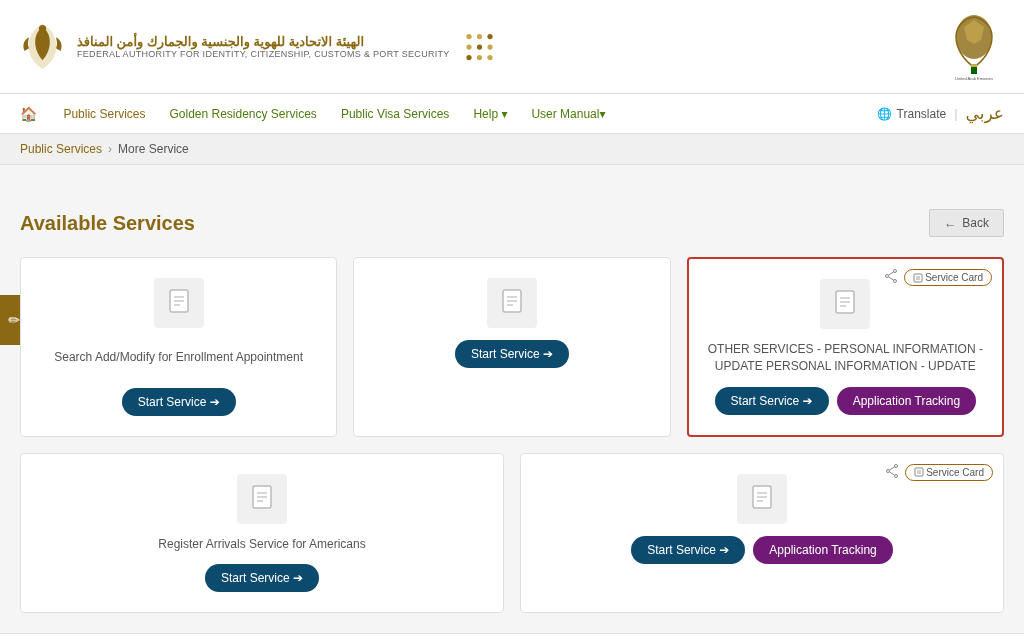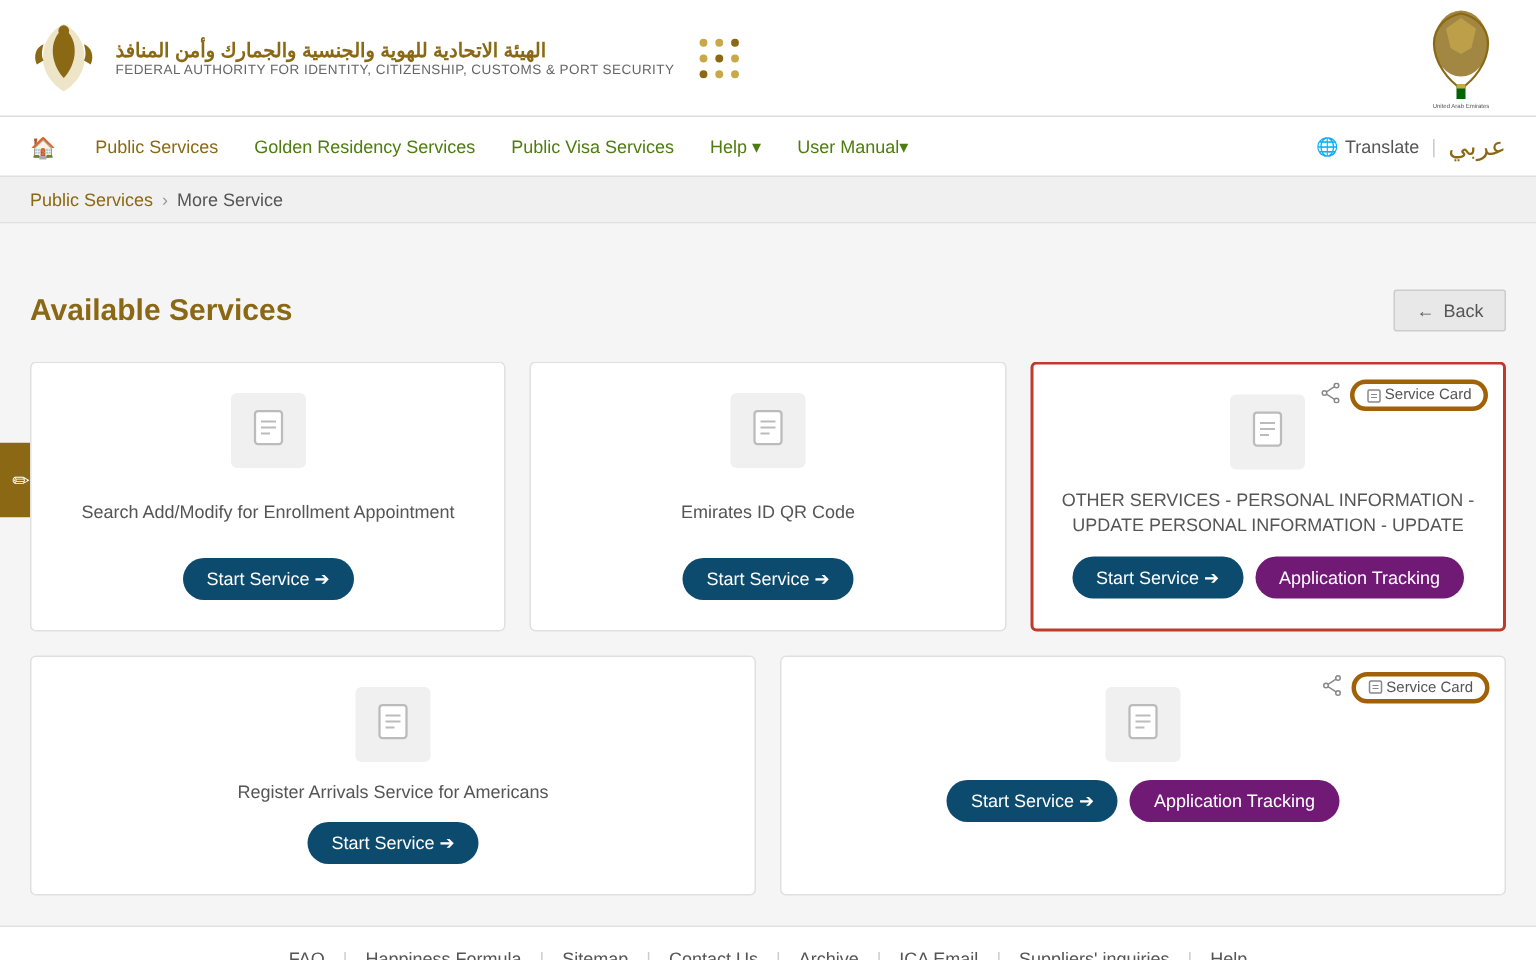--- a/index.html
+++ b/index.html
@@ -1,19 +1,19 @@
 <!DOCTYPE html>
 <html><head>
   <meta charset="utf-8">
   <style>
     * { box-sizing: border-box; margin: 0; padding: 0; }
     body { font-family: Arial, sans-serif; font-size: 13px; background: #f5f5f5; color: #333; min-height: 640px; width: 1024px; overflow-x: hidden; }
 
     
-    .header { background: #fff; border-bottom: 1px solid #ddd; padding: 4px 20px; display: flex; align-items: center; justify-content: space-between; height: 78px; }
+    .header { background: #fff; border-bottom: 1px solid #ddd; padding: 4px 20px; display: flex; align-items: center; justify-content: space-between; height: 94px; }
     .header-left { display: flex; align-items: center; gap: 12px; }
     .logo-text { display: flex; flex-direction: column; }
     .logo-arabic { font-size: 13px; color: #8B6914; font-weight: bold; }
     .logo-english { font-size: 9px; color: #666; letter-spacing: 0.3px; }
     .dots-icon { width: 35px; height: 40px; }
     .header-right { display: flex; align-items: center; }
     .uae-emblem { width: 60px; height: 70px; }
 
     
     .bird-logo { width: 45px; height: 55px; }
@@ -47,21 +47,21 @@
     
     .service-card { background: #fff; border: 1px solid #e0e0e0; border-radius: 4px; padding: 20px 16px; display: flex; flex-direction: column; align-items: center; gap: 12px; min-height: 150px; position: relative; }
     .service-card.highlighted { border: 2px solid #c0392b; }
 
     .card-icon { font-size: 28px; color: #bbb; background: #f0f0f0; width: 50px; height: 50px; display: flex; align-items: center; justify-content: center; border-radius: 4px; }
     .card-title { font-size: 12px; color: #555; text-align: center; line-height: 1.4; flex: 1; display: flex; align-items: center; justify-content: center; }
 
     
     .card-top-actions { position: absolute; top: 10px; right: 10px; display: flex; align-items: center; gap: 6px; }
     .share-icon-btn { color: #888; font-size: 13px; cursor: pointer; }
-    .service-card-badge { border: 3px solid #a16207; border-radius: 12px; padding: 2px 8px; font-size: 10px; color: #555; display: flex; align-items: center; gap: 2px; cursor: pointer; }
+    .service-card-badge { border: 1px solid #a16207; border-radius: 12px; padding: 2px 8px; font-size: 10px; color: #555; display: flex; align-items: center; gap: 2px; cursor: pointer; }
 
     
     .btn-start { background: #0c4a6e; color: #fff; border: none; padding: 7px 16px; border-radius: 20px; cursor: pointer; font-size: 12px; display: flex; align-items: center; gap: 5px; }
     .btn-tracking { background: #701a75; color: #fff; border: none; padding: 7px 16px; border-radius: 20px; cursor: pointer; font-size: 12px; }
 
     .card-buttons { display: flex; gap: 8px; flex-wrap: wrap; justify-content: center; }
 
     
     .cards-grid-2 { display: grid; grid-template-columns: 1fr 1fr; gap: 16px; margin-top: 0; }
 
@@ -171,21 +171,20 @@
 
     <div class="service-card">
       <div class="card-icon">
         <svg width="24" height="28" viewBox="0 0 24 28" fill="none">
           <rect x="3" y="1" width="18" height="22" rx="2" stroke="#bbb" stroke-width="1.5" fill="white"></rect>
           <line x1="7" y1="8" x2="17" y2="8" stroke="#bbb" stroke-width="1.2"></line>
           <line x1="7" y1="12" x2="17" y2="12" stroke="#bbb" stroke-width="1.2"></line>
           <line x1="7" y1="16" x2="13" y2="16" stroke="#bbb" stroke-width="1.2"></line>
         </svg>
       </div>
-      <div class="card-title">Emirates ID QR Code</div>
       <button class="btn-start">Start Service ➔</button>
     </div>
 
     <div class="service-card highlighted">
       <div class="card-top-actions">
         <span class="share-icon-btn">
           <svg width="14" height="14" viewBox="0 0 14 14" fill="none">
             <circle cx="11" cy="2" r="1.5" stroke="#888" stroke-width="1"></circle>
             <circle cx="11" cy="12" r="1.5" stroke="#888" stroke-width="1"></circle>
             <circle cx="3" cy="7" r="1.5" stroke="#888" stroke-width="1"></circle>

